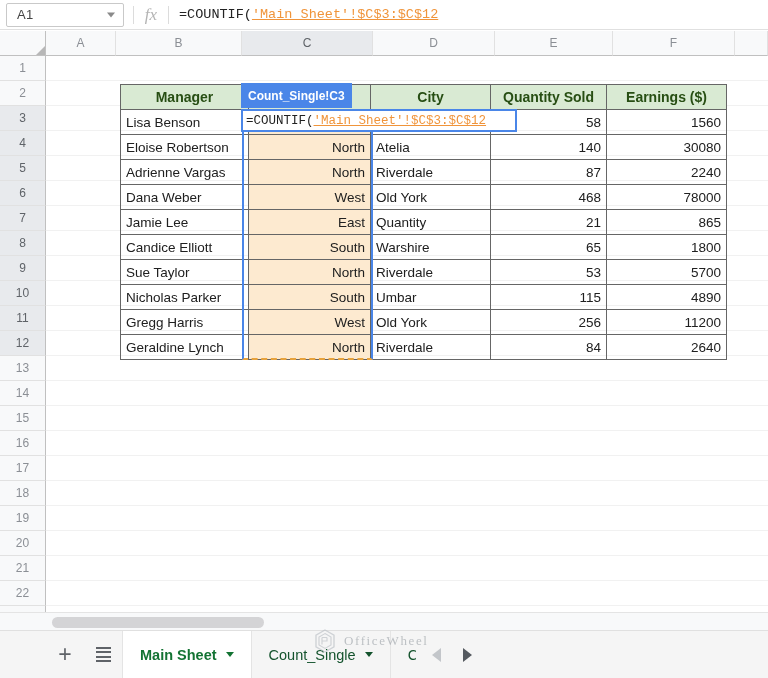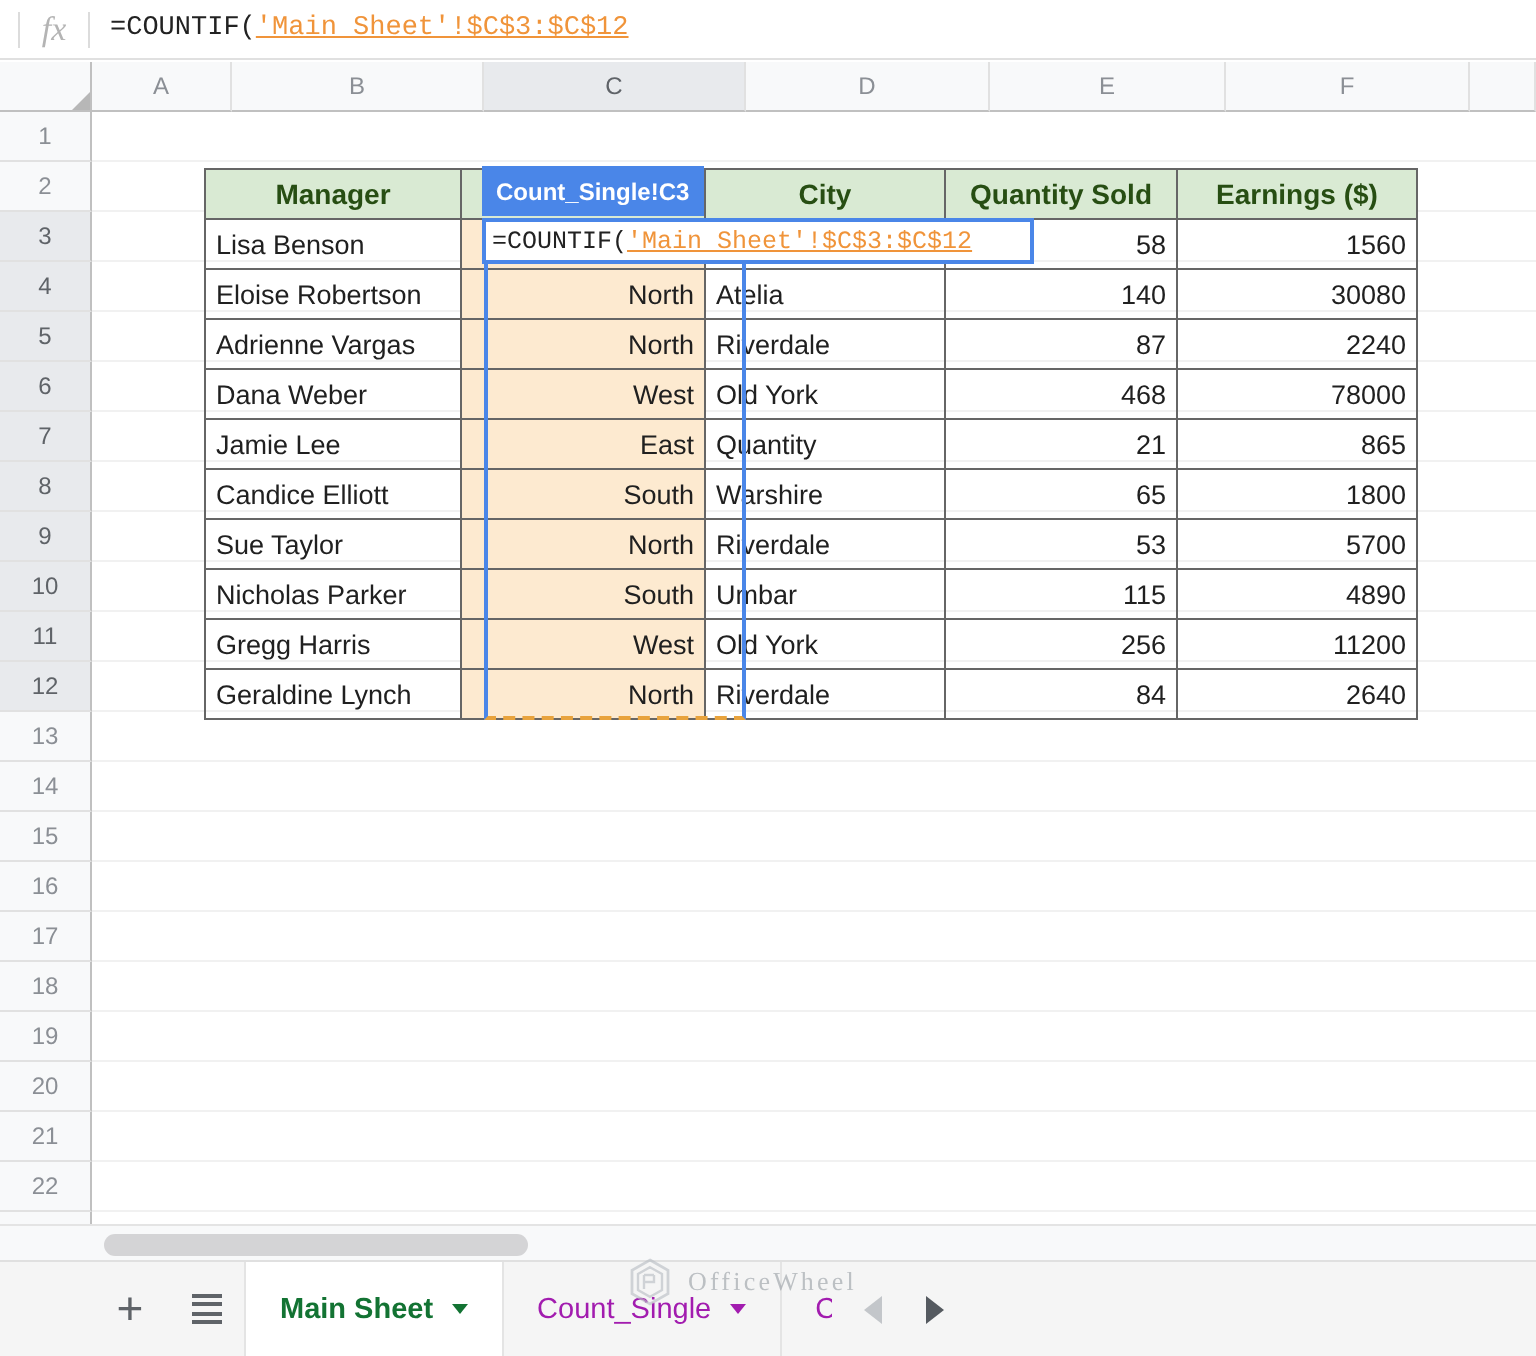--- a/index.html
+++ b/index.html
@@ -115,21 +115,21 @@
     overflow: hidden;
   }
   .grid-row-line {
     position: absolute; left: 0; width: 722px;
     height: 1px; background: #f1f1f1;
   }
 
   
   #data-table {
     position: absolute;
-    left: 56px;  
+    left: 74px;  
     top: 28px;   
     border-collapse: collapse;
     table-layout: fixed;
     font-size: 13.5px;
   }
   #data-table td, #data-table th {
     border: 1px solid #666666;
     padding: 0 5px;
     height: 25px;
     color: #202020;
@@ -225,21 +225,21 @@
   #add-sheet-button { font-size: 23px; margin-left: 46px; }
   #all-sheets-button { font-size: 17px; letter-spacing: 0; }
   .hamburger { display: flex; flex-direction: column; gap: 2.5px; }
   .hamburger span { display: block; width: 15px; height: 2px; background: #5f6368; }
 
   .sheet-tab {
     height: 48px;
     display: flex; align-items: center; gap: 9px;
     padding: 0 17px;
     font-size: 14.5px;
-    color: #a21caf;
+    color: #14532d;
     border-left: 1px solid #e4e4e4;
     white-space: nowrap;
   }
   .sheet-tab.active {
     background: #ffffff;
     color: #137333;
     font-weight: bold;
   }
   .tab-caret {
     width: 0; height: 0;
@@ -277,20 +277,24 @@
     font-family: "Liberation Serif", serif;
     font-size: 13px;
     color: #9aa0a6;
     letter-spacing: 1.6px;
   }
 </style>
 </head>
 <body>
 
 <div id="formula-bar">
+  <div id="name-box">
+    <span id="name-box-value">A1</span>
+    <span id="name-box-caret"></span>
+  </div>
   <div id="fx-divider-1"></div>
   <div id="fx-icon">fx</div>
   <div id="fx-divider-2"></div>
   <div id="formula-input"><span>=COUNTIF(</span><span class="ref-token">'Main Sheet'!$C$3:$C$12</span></div>
 </div>
 
 <div id="col-header-row">
   <div id="corner-box"></div>
   <div class="col-head" style="width:70px">A</div>
   <div class="col-head" style="width:126px">B</div>

